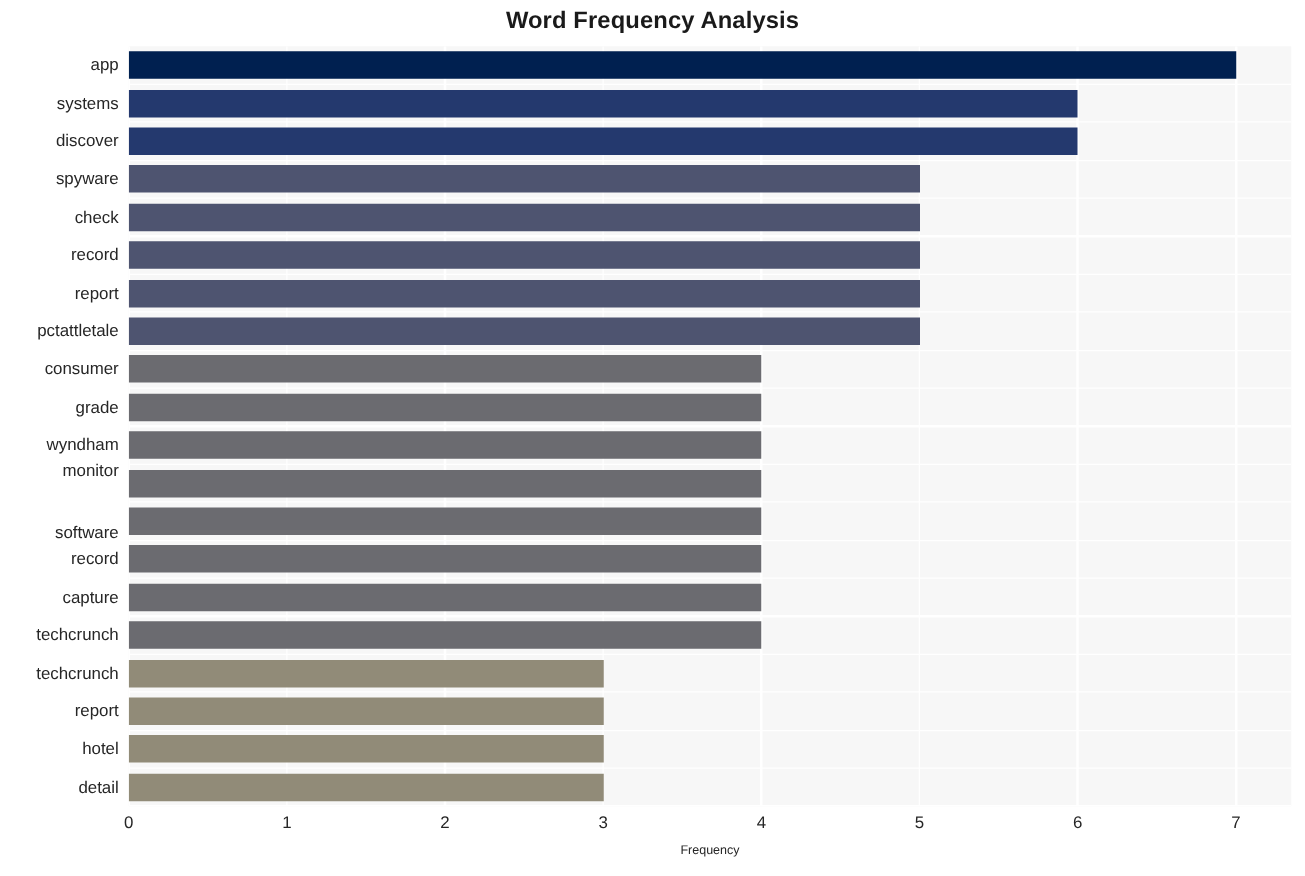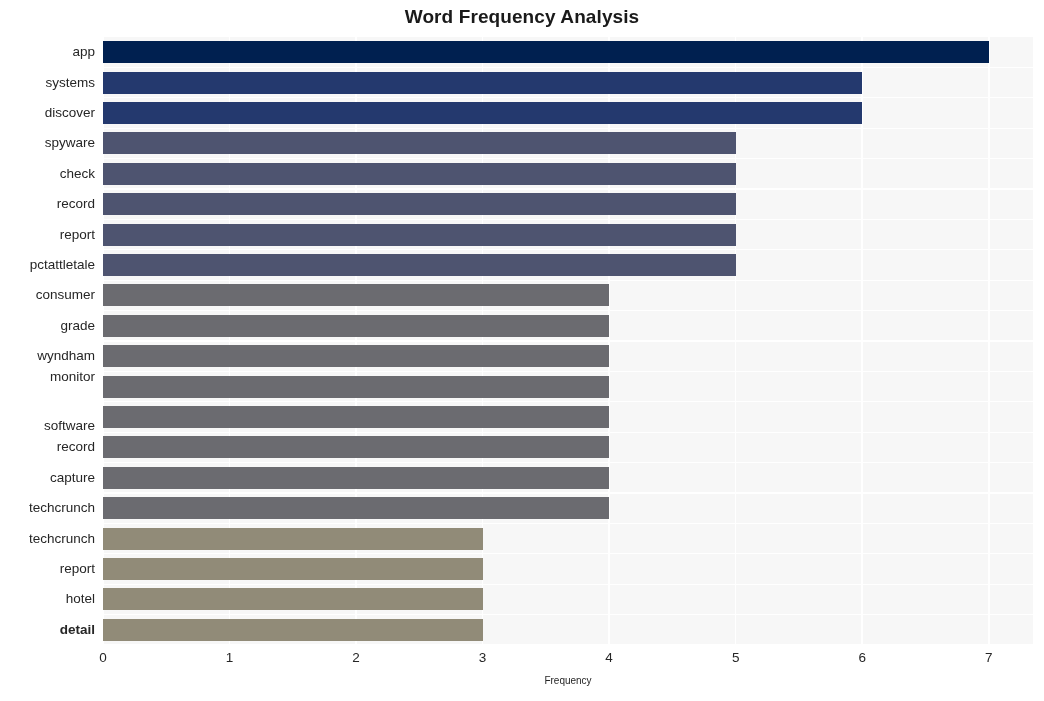--- a/index.html
+++ b/index.html
@@ -123,21 +123,21 @@
       <div class="ylabel" style="top: 281.8px;">grade</div>
       <div class="ylabel" style="top: 312.2px;">wyndham</div>
       <div class="ylabel" style="top: 333px;">monitor</div>
       <div class="ylabel" style="top: 382px;">software</div>
       <div class="ylabel" style="top: 403.4px; padding-left: 12px;">record</div>
       <div class="ylabel" style="top: 433.8px;">capture</div>
       <div class="ylabel" style="top: 464.2px;">techcrunch</div>
       <div class="ylabel" style="top: 494.6px;">techcrunch</div>
       <div class="ylabel" style="top: 525px;">report</div>
       <div class="ylabel" style="top: 555.4px;">hotel</div>
-      <div class="ylabel" style="top: 585.8px; font-weight: bold;">detail</div>
+      <div class="ylabel" style="top: 585.8px;">detail</div>
     </div>
 
   <div id="plot-area">
       <div class="vgrid" style="left: -0.8px;"></div>
       <div class="vgrid" style="left: 125.731px;"></div>
       <div class="vgrid" style="left: 252.261px;"></div>
       <div class="vgrid" style="left: 378.792px;"></div>
       <div class="vgrid" style="left: 505.322px;"></div>
       <div class="vgrid" style="left: 631.853px;"></div>
       <div class="vgrid" style="left: 758.384px;"></div>

